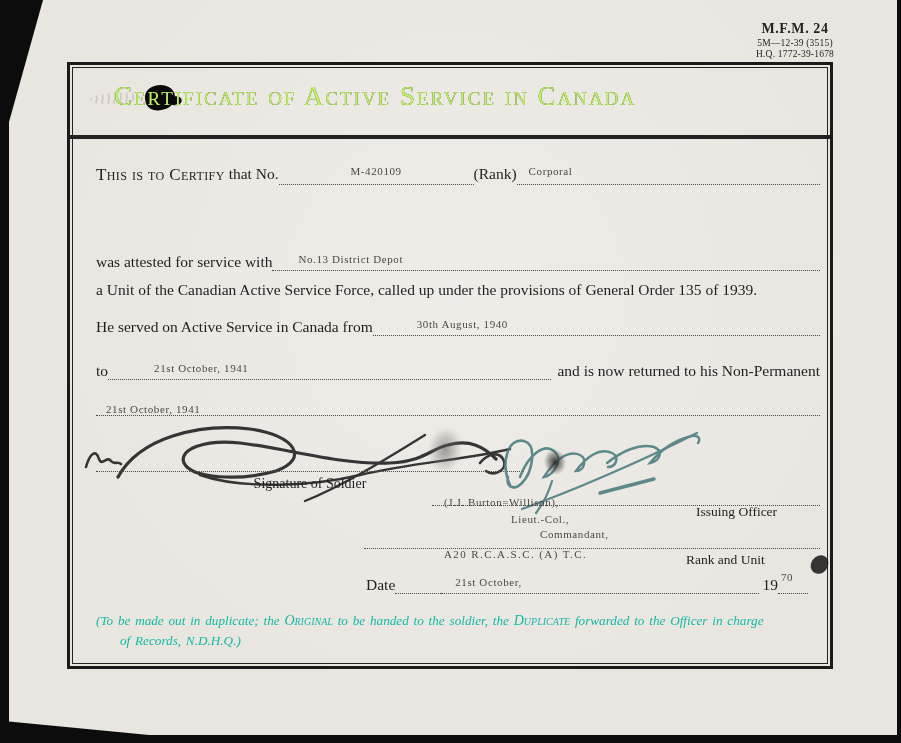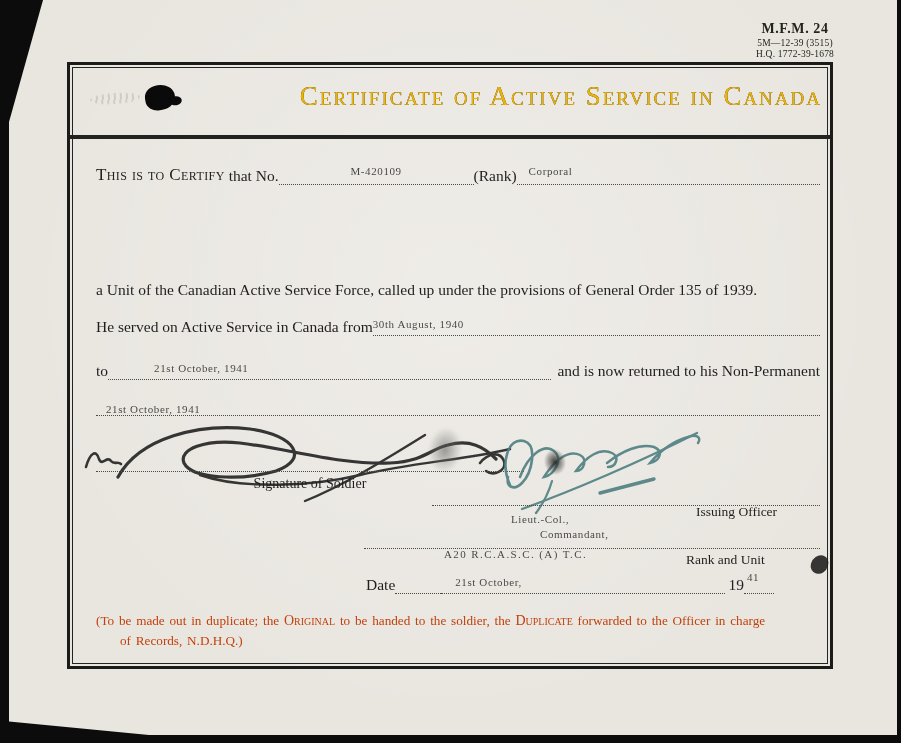--- a/index.html
+++ b/index.html
@@ -47,23 +47,23 @@
     position:absolute; left:67px; top:62px; width:766px; height:607px;
     border:3px solid #1b1b19;
   }
   .inner-line{
     position:absolute; inset:2px; border:1px solid #242422; pointer-events:none;
   }
   .cert-content{position:absolute; inset:4px; font-size:15.5px;}
   .abs{position:absolute;}
   .cert-title{
     position:absolute; top:12px; left:40px; right:4px;
-    text-align:right;
+    text-align:left;
     font-variant:small-caps;
-    font-size:27px; letter-spacing:2px; color:#eab308;
+    font-size:27px; letter-spacing:2px; color:#bef264;
     text-shadow:0 0 .4px #161614;
     white-space:nowrap;
   }
   .title-rule{
     position:absolute; top:66px; left:-4px; right:-4px; height:4px;
     border-top:2px solid #222220; border-bottom:2px solid #222220;
   }
   .hole-punch{
     position:absolute; top:16px; left:71px; width:30px; height:25px;
     background:#0a0a0a;
@@ -76,21 +76,21 @@
   }
   .pencil-smudge{
     position:absolute; top:24px; left:16px; width:50px; height:11px;
     background:repeating-linear-gradient(95deg,rgba(80,80,78,.5) 0 2px,rgba(0,0,0,0) 2px 6px);
     opacity:.35; transform:rotate(-4deg); border-radius:50%;
     filter:blur(.4px);
   }
   
   .row{
     position:absolute; left:22px; right:6px;
-    display:flex; align-items:flex-end; white-space:nowrap;
+    display:flex; align-items:flex-start; white-space:nowrap;
   }
   .sc{font-variant:small-caps; font-size:17px; letter-spacing:.4px;}
   .fill{
     border-bottom:1.6px dotted var(--dot);
     align-self:stretch; display:flex; align-items:baseline; white-space:pre;
   }
   .grow{flex:1 1 auto;}
   .typed{
     font-family:Liberation Serif, serif;
     font-size:11px; letter-spacing:.6px; color:var(--typew);
@@ -98,21 +98,21 @@
   }
   .center{justify-content:center;}
   .serif-sm{font-size:13.5px;}
   .dotline{border-bottom:1.6px dotted var(--dot); height:0;}
   .sig-caption{
     position:absolute; top:407px; left:22px; width:428px;
     text-align:center; font-size:14px;
   }
   .footnote{
     position:absolute; top:541px; left:22px; right:10px;
-    font-size:13.2px; line-height:1.5; color:#c2410c; word-spacing:1.5px;
+    font-size:13.2px; line-height:1.5; color:#14b8a6; word-spacing:1.5px;font-style:italic;
   }
   .footnote .line2{margin-left:24px;}
   .sc-note{font-variant:small-caps; font-size:14px;}
   svg.sig{position:absolute; overflow:visible;}
   .ink-smear{
     position:absolute; top:358px; left:354px; width:34px; height:46px;
     background:radial-gradient(closest-side, rgba(85,85,83,.55), rgba(120,120,118,.28) 60%, rgba(0,0,0,0));
     filter:blur(1px); transform:rotate(8deg);
   }
   .ink-blob{
@@ -150,28 +150,32 @@
 
     <div class="row" style="top:96px">
       <span class="sc">This is to Certify</span>&nbsp;
       <span>that No.</span>
       <span class="fill center" style="width:195px"><span class="typed">M-420109</span></span>
       <span>(Rank)</span>
       <span class="fill grow"><span class="typed" style="margin-left:12px">Corporal</span></span>
     </div>
 
 
+    <div class="row" style="top:184px">
+      <span>was attested for service with</span>
+      <span class="fill grow"><span class="typed" style="margin-left:26px">No.13 District Depot</span></span>
+    </div>
 
     <div class="row" style="top:212px">
       <span>a Unit of the Canadian Active Service Force, called up under the provisions of General Order 135 of 1939.</span>
     </div>
 
     <div class="row" style="top:249px">
       <span>He served on Active Service in Canada from</span>
-      <span class="fill grow"><span class="typed" style="">30th August, 1940</span></span>
+      <span class="fill grow"><span class="typed" style="margin-left:44px">30th August, 1940</span></span>
     </div>
 
     <div class="row" style="top:293px">
       <span>to</span>
       <span class="fill grow"><span class="typed" style="margin-left:46px">21st October, 1941</span></span>
       <span style="padding-left:6px">and is now returned to his Non-Permanent</span>
     </div>
 
     <div class="row" style="top:334px">
       <span class="fill grow"><span class="typed" style="margin-left:10px">21st October, 1941</span></span>
@@ -190,33 +194,34 @@
     <svg class="sig" style="left:418px; top:352px" width="224" height="94" viewBox="0 0 224 94" fill="none" stroke="#4e7f82" stroke-linecap="round" opacity=".9">
       <path d="M18,64 C8,42 16,16 32,20 C46,24 40,52 30,62 C22,70 14,66 16,56" stroke-width="2.6"></path>
       <path d="M28,56 C36,34 52,22 62,30 C72,38 62,54 52,56 C62,40 76,28 88,34 C96,38 92,50 84,50 C94,36 108,26 120,32 C128,36 124,46 116,46" stroke-width="2.5"></path>
       <path d="M115,42 C130,30 148,22 162,26 C172,30 168,40 158,42 C168,30 182,20 196,16 C204,13 210,16 206,22" stroke-width="2.5"></path>
       <path d="M30,88 C80,70 150,40 205,12" stroke-width="2.3"></path>
       <path d="M108,72 L162,58" stroke-width="3.4"></path>
       <path d="M60,60 C56,74 50,84 44,92" stroke-width="2.2"></path>
     </svg>
 
     <div class="dotline abs" style="top:436px; left:358px; right:6px"></div>
+    <span class="typed abs" style="top:427px; left:370px">(J.J. Burton=Willison),</span>
     <span class="serif-sm abs" style="top:435px; left:622px">Issuing Officer</span>
     <span class="typed abs" style="top:444px; left:437px">Lieut.-Col.,</span>
     <span class="typed abs" style="top:459px; left:466px">Commandant,</span>
     <div class="dotline abs" style="top:479px; left:290px; right:6px"></div>
     <span class="typed abs" style="top:479px; left:370px; letter-spacing:1.4px">A20 R.C.A.S.C. (A) T.C.</span>
     <span class="serif-sm abs" style="top:483px; left:612px">Rank and Unit</span>
 
-    <div class="row" style="top:507px; left:292px; right:52px">
+    <div class="row" style="top:507px; left:292px; right:18px">
       <span>Date</span>
       <span class="fill" style="width:46px"></span>
       <span class="fill grow"><span class="typed" style="margin-left:14px">21st October,</span></span>
       <span style="padding-left:4px">19</span>
-      <span class="fill" style="width:30px"><span class="typed" style="position:relative; top:-5px; margin-left:3px">41</span></span>
+      <span class="fill" style="width:30px"><span class="typed" style="position:relative; top:-5px; margin-left:3px">70</span></span>
     </div>
 
     <div class="footnote">
       <div><span>(To be made out in duplicate; the </span><span class="sc-note">Original</span><span> to be handed to the soldier, the </span><span class="sc-note">Duplicate</span><span> forwarded to the Officer in charge</span></div>
       <div class="line2">of Records, N.D.H.Q.)</div>
     </div>
 
     <div class="ink-smear"></div>
     <div class="ink-blob"></div>
     <div class="margin-blob"></div>

